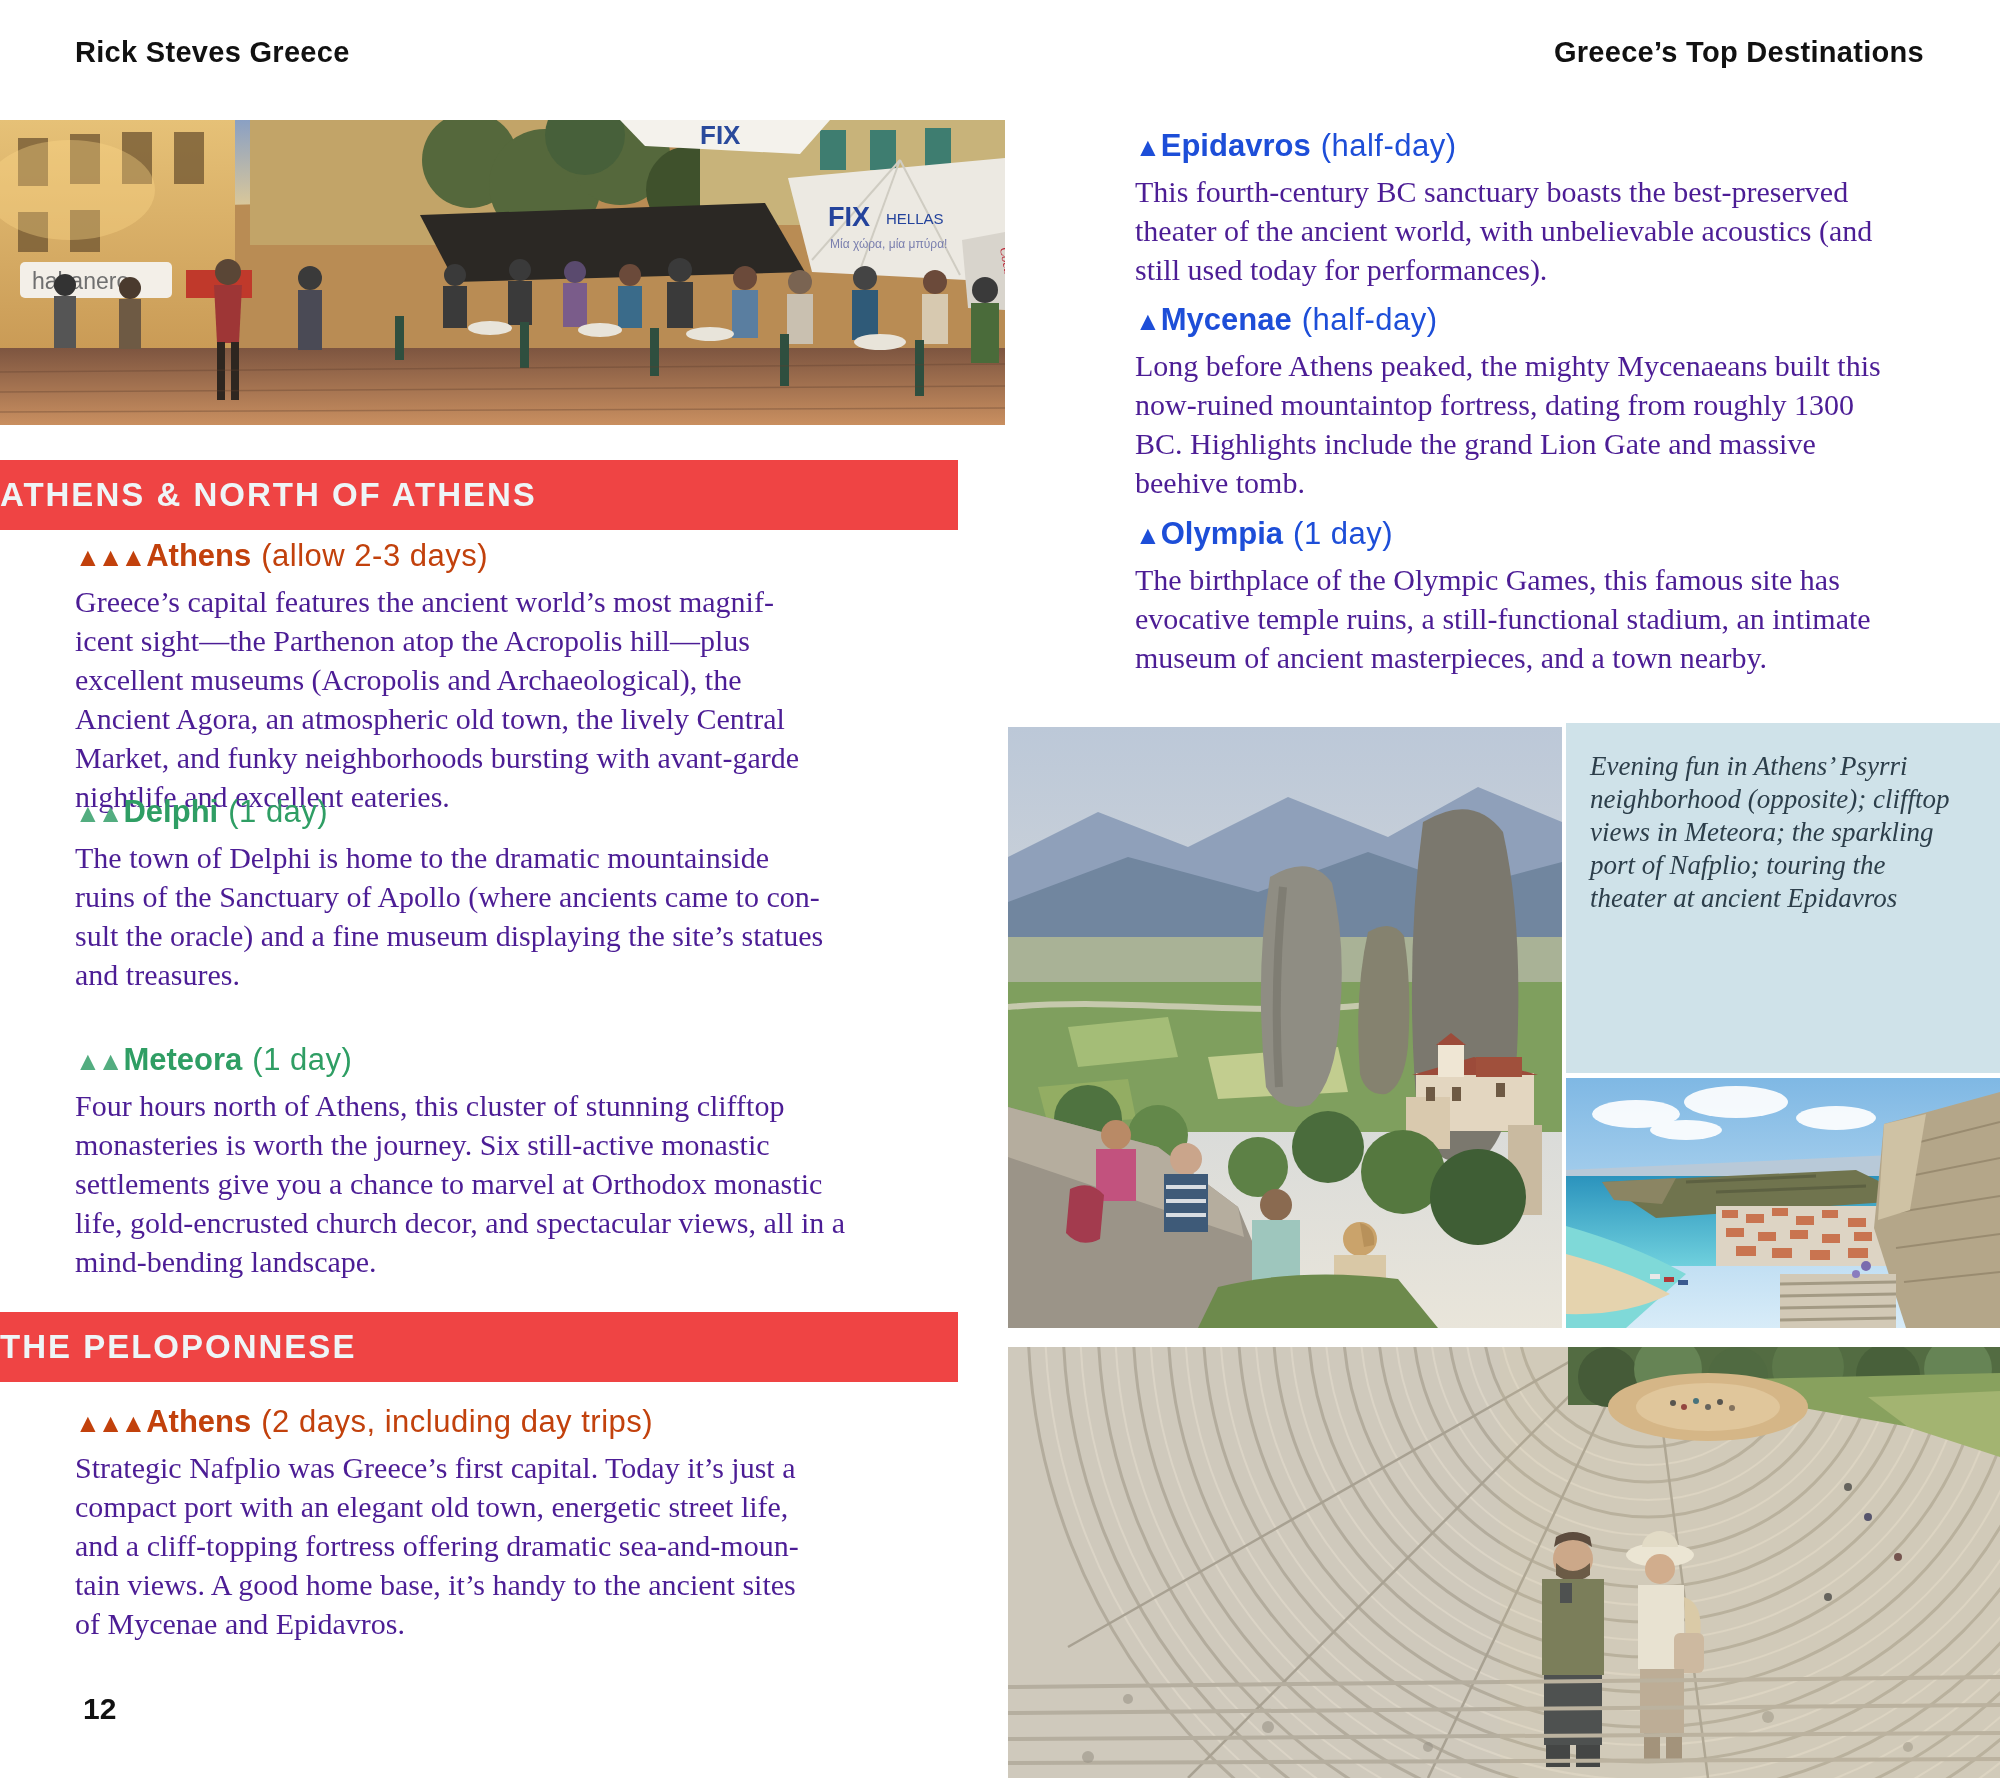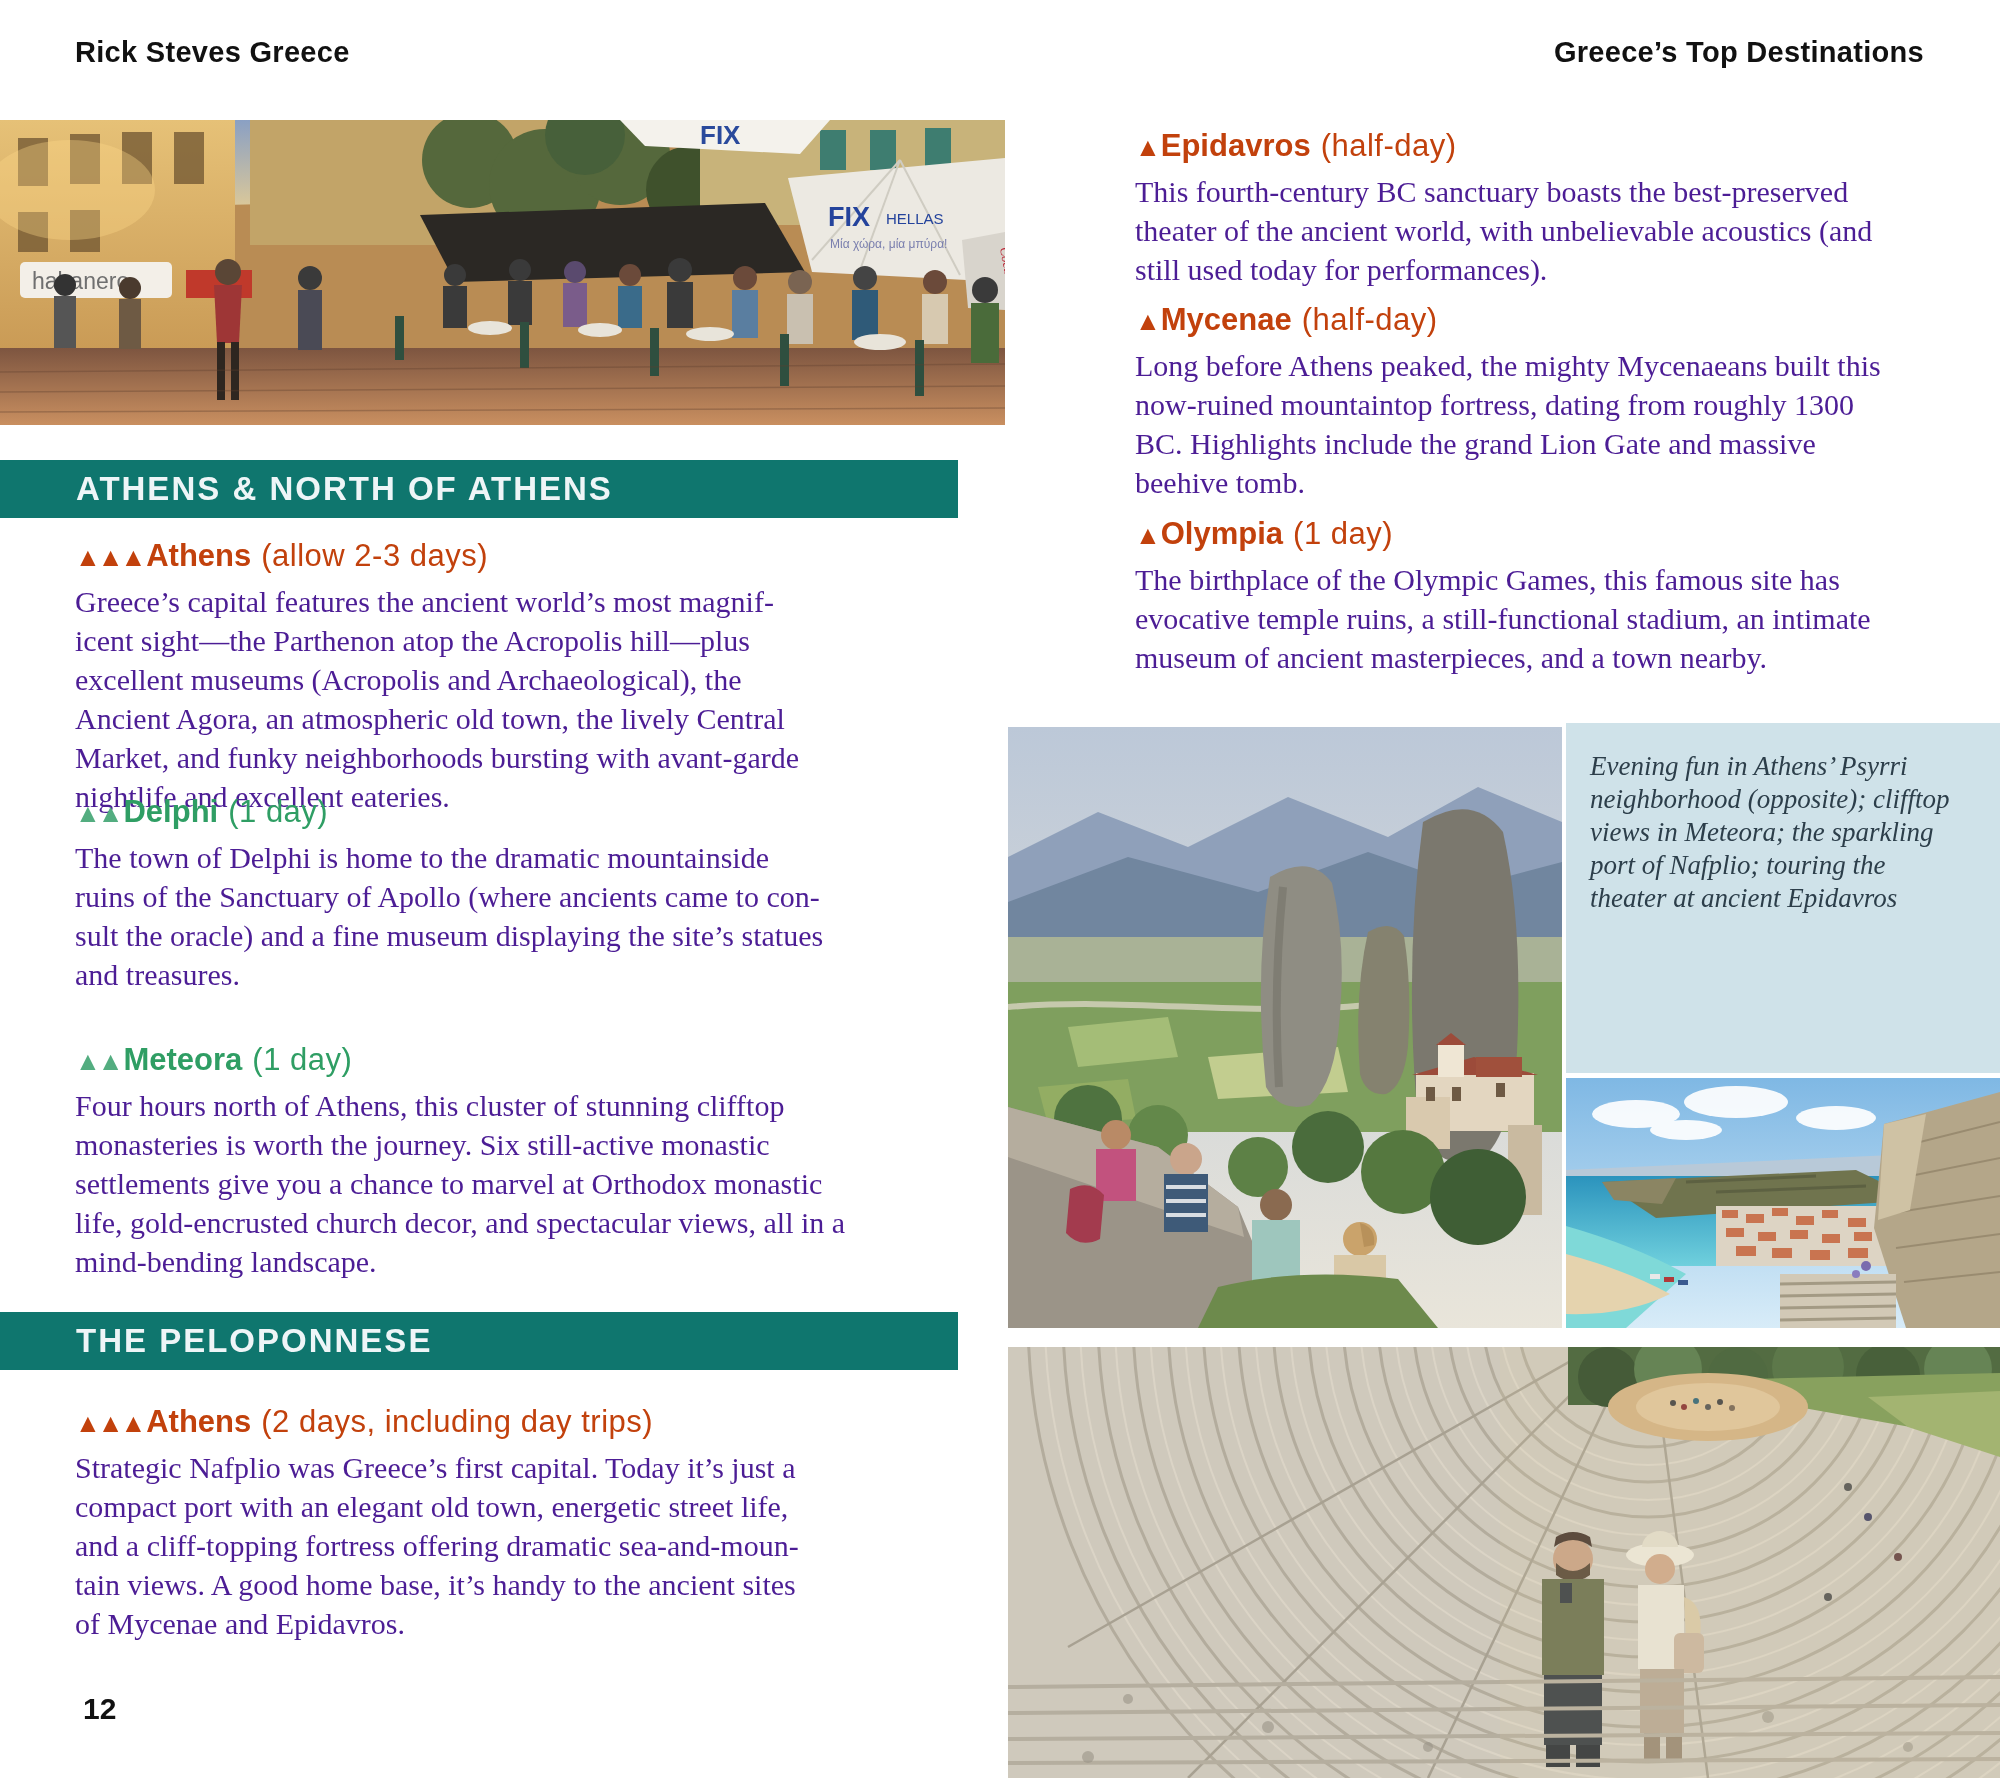--- a/index.html
+++ b/index.html
@@ -6,34 +6,34 @@
   .page{
     position:relative;width:2000px;height:1778px;background:#ffffff;
     font-family:"Liberation Sans",sans-serif;overflow:hidden;
   }
   
   .runhead{position:absolute;top:36px;font-size:29px;font-weight:700;color:#111;letter-spacing:.3px;}
   .runhead.left{left:75px;}
   .runhead.right{right:76px;text-align:left;}
   
   .banner{
-    position:absolute;left:0;width:958px;height:58px;background:#0f766e;
+    position:absolute;left:0;width:958px;height:70px;background:#ef4444;
     color:#eef5f7;display:flex;align-items:center;box-sizing:border-box;
-    padding-left:76px;font-size:33px;font-weight:700;letter-spacing:2px;
+    font-size:33px;font-weight:700;letter-spacing:2px;
   }
   
   .sec{position:absolute;width:830px;}
   .sec.leftcol{left:75px;}
   .sec.rightcol{left:1135px;width:812px;}
   .h{margin:0 0 7px 0;font-size:31px;font-weight:700;line-height:36px;}
   .h .tri{font-size:26px;letter-spacing:-3px;margin-right:3px;}
   .h .dur{font-weight:400;margin-left:10px;letter-spacing:.5px;}
   .h.red,.h.red .tri{color:#c2410c;}
   .h.green{color:#2f9e64;} .h.green .tri{color:#53ad80;}
-  .h.blue,.h.blue .tri{color:#c2410c;}
+  .h.blue,.h.blue .tri{color:#1d4ed8;}
   .body{
     margin:0;font-family:"Liberation Serif",serif;font-size:30px;line-height:39px;
     color:#4c1d95;white-space:pre-line;
   }
   
   .photo{position:absolute;overflow:hidden;}
   .photo svg{display:block;}
   #photo-psyrri{left:0;top:120px;width:1005px;height:305px;}
   #photo-meteora{left:1008px;top:727px;width:554px;height:601px;}
   #photo-nafplio{left:1566px;top:1078px;width:434px;height:250px;}

